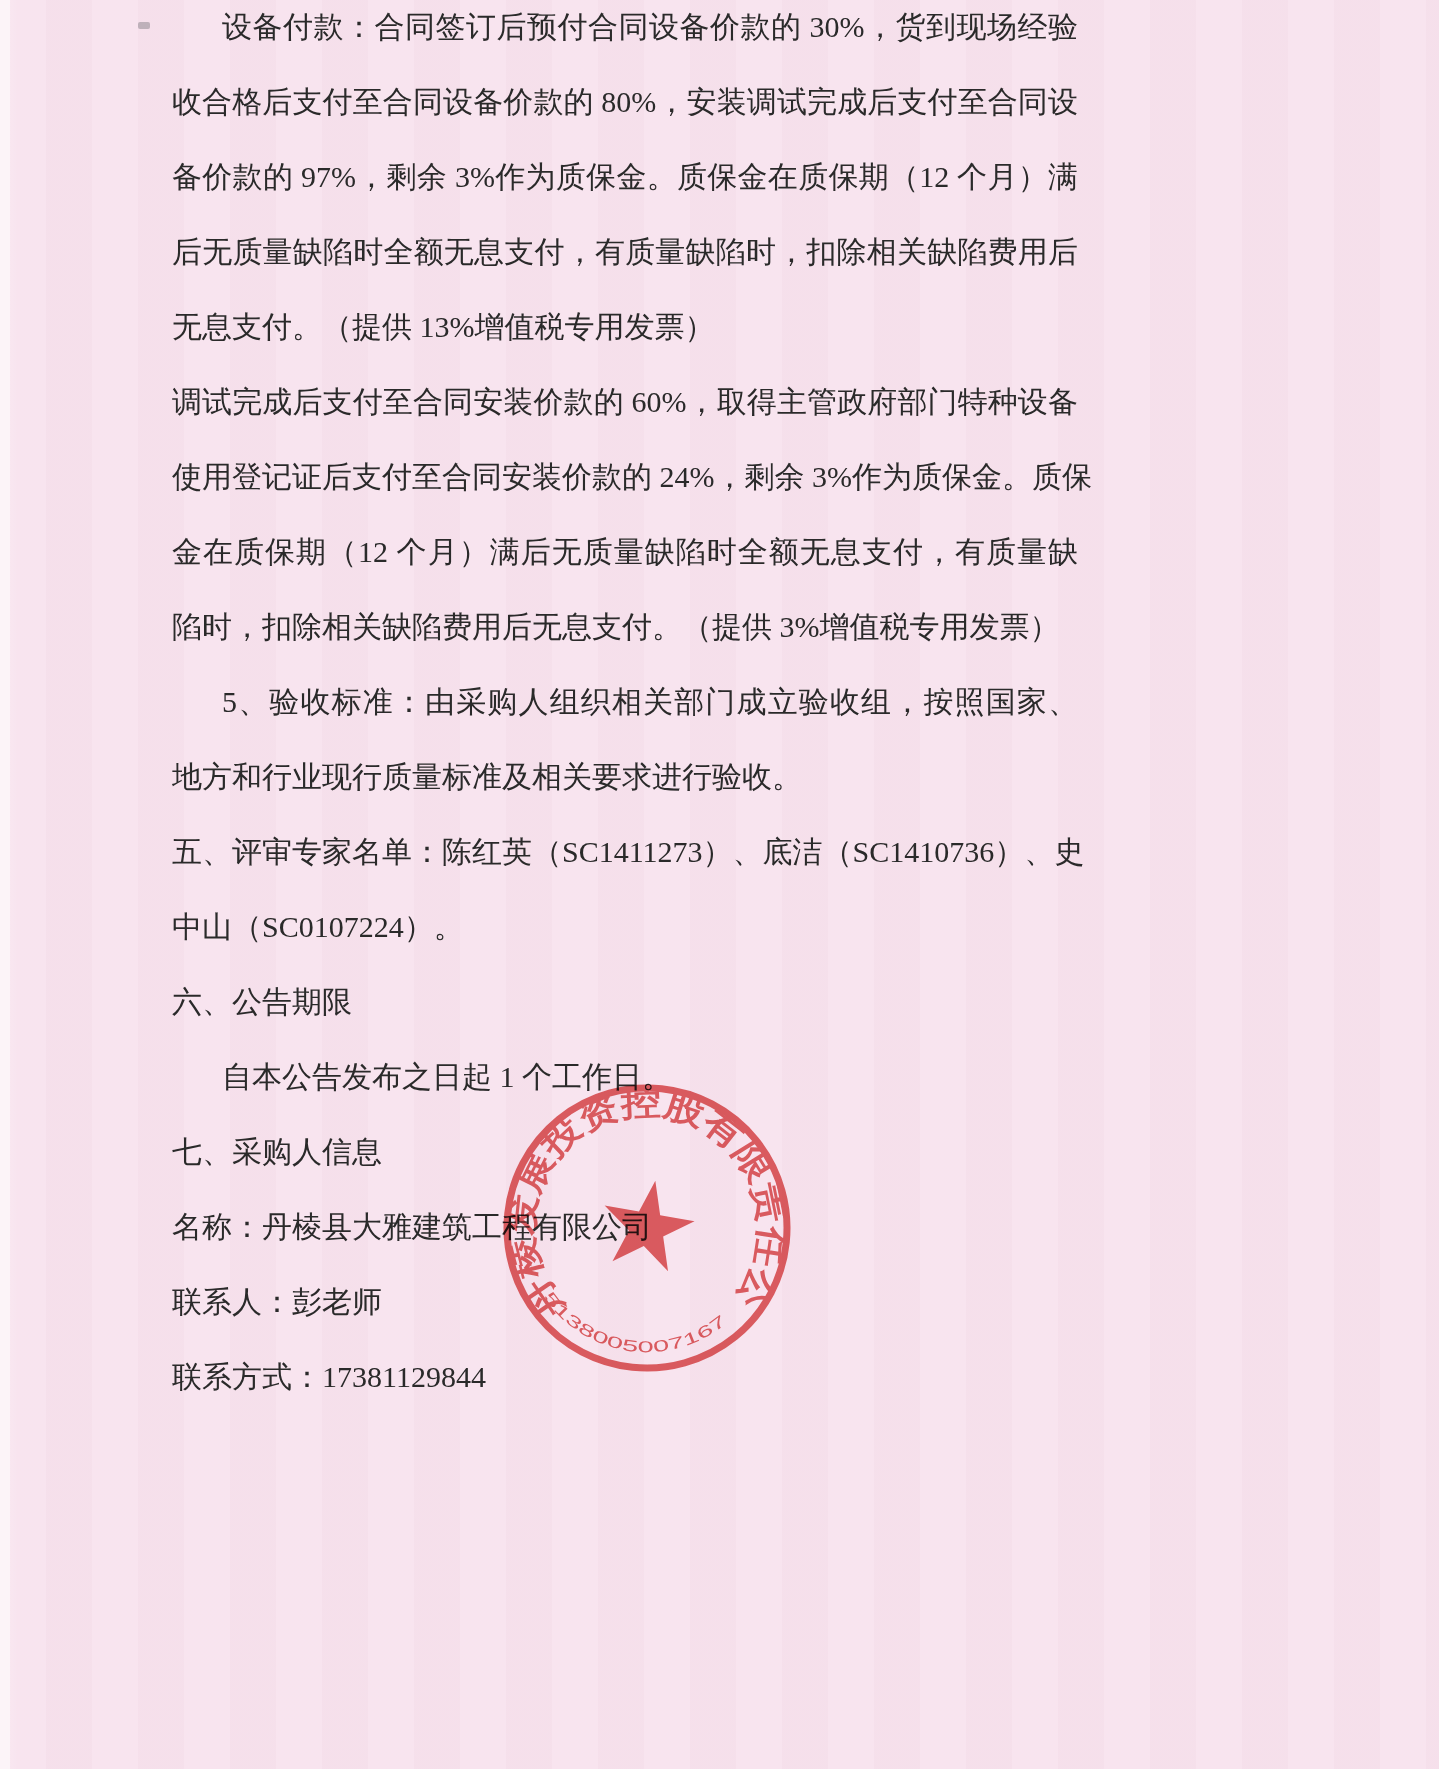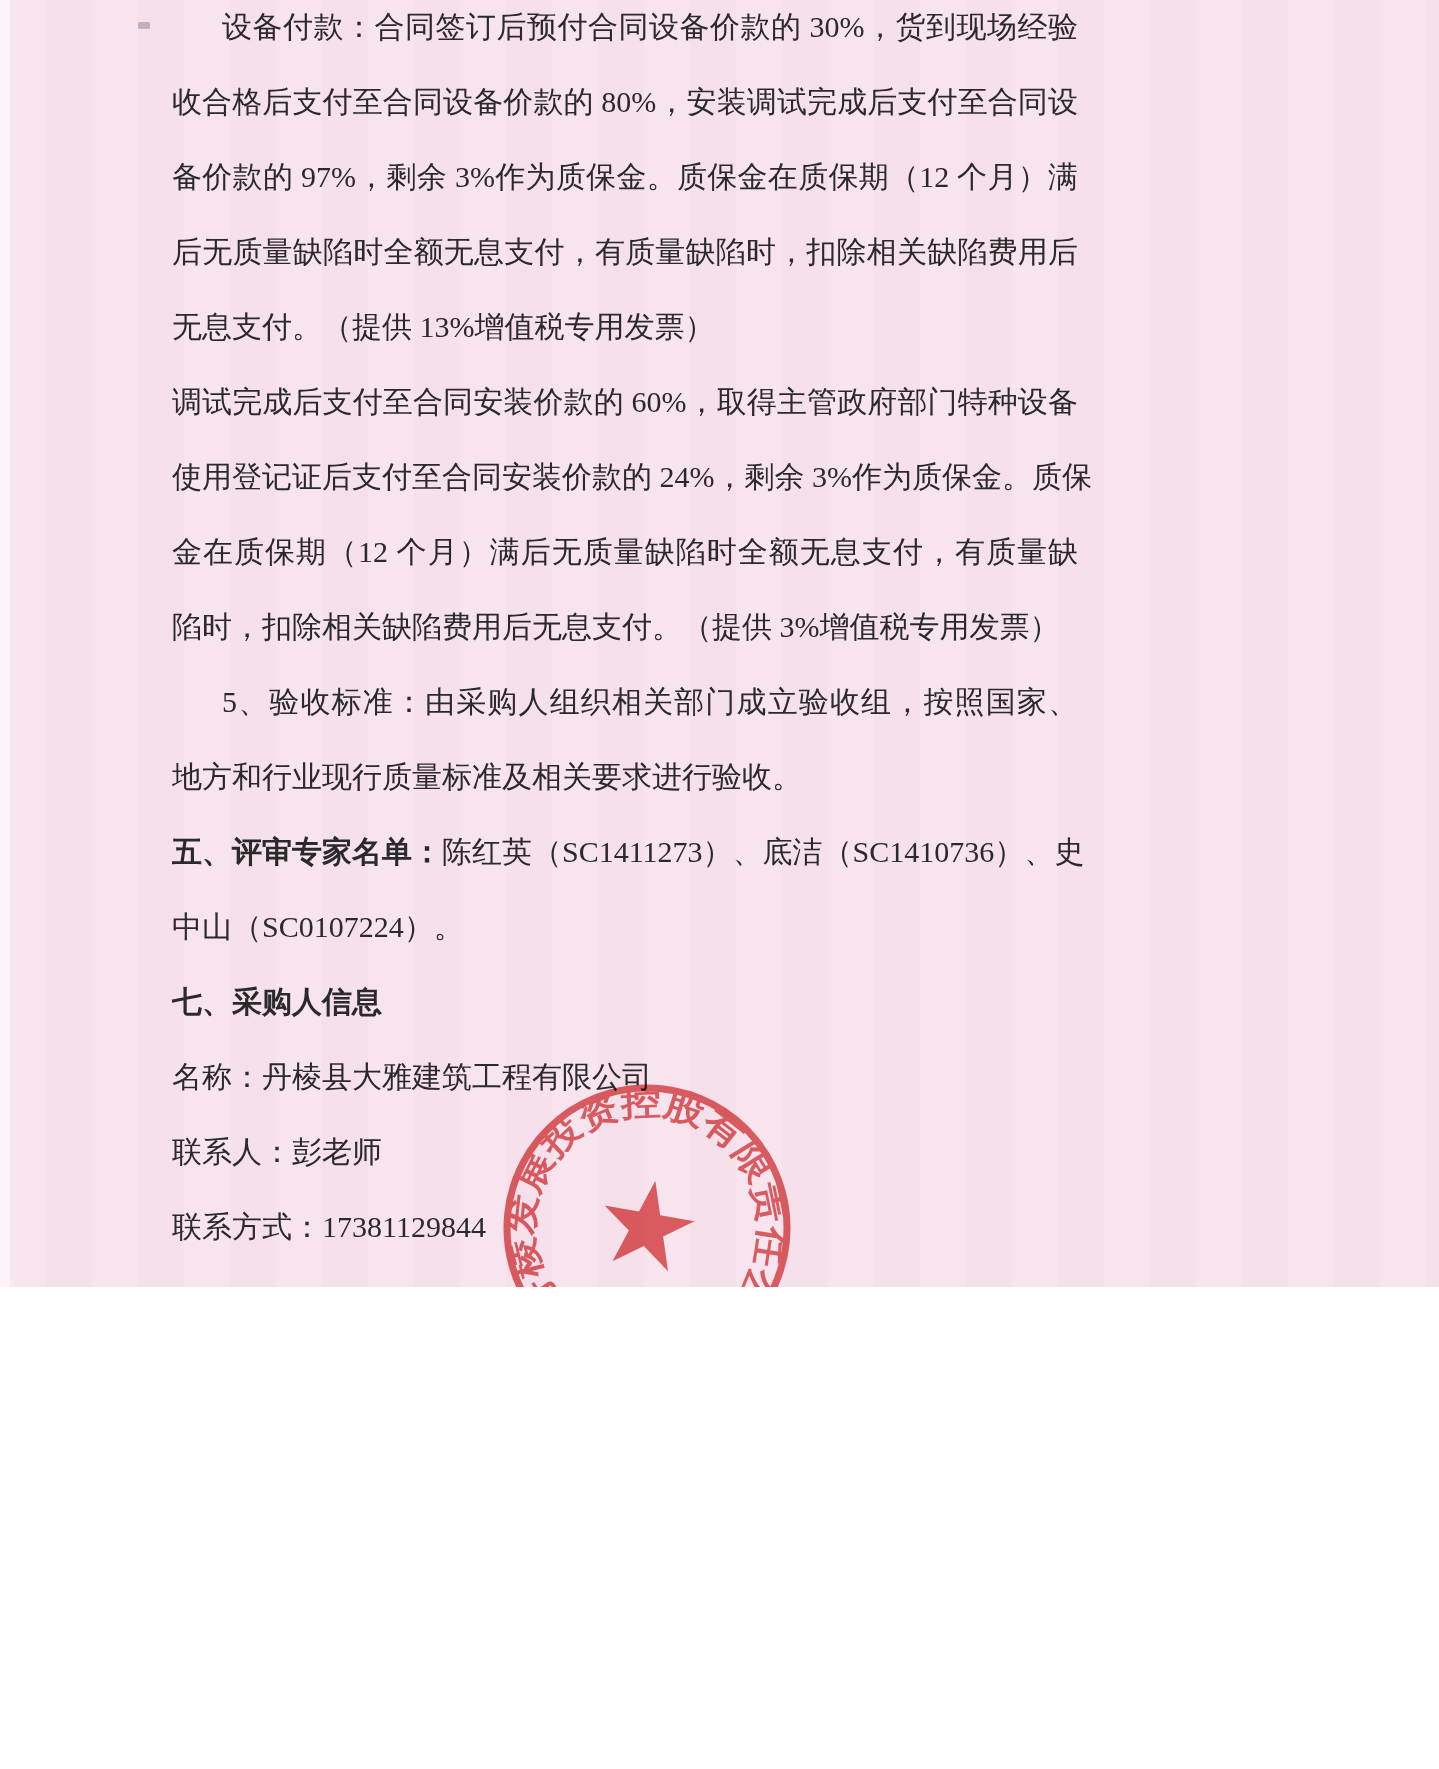--- a/index.html
+++ b/index.html
@@ -1,40 +1,40 @@
 <!DOCTYPE html>
 <html><head>
 <meta charset="utf-8">
 <title>Document</title>
 <style>
   html,body{margin:0;padding:0;}
   .page{
     position:relative;
-    width:1439px;height:1287px;
+    width:1439px;height:1769px;
     background:#f8e3ee;
     background-image:
       linear-gradient(90deg, rgba(255,255,255,.25) 0px, rgba(255,255,255,0) 18px),
       repeating-linear-gradient(90deg, rgba(255,255,255,.05) 0 46px, rgba(120,60,90,.02) 46px 92px);
     overflow:hidden;
     font-family:"Liberation Serif","DejaVu Serif",serif;
     color:#2a2a2a;
   }
   .edge-left{position:absolute;left:0;top:0;width:10px;height:100%;background:#fcf4f8;}
   .speck{position:absolute;left:138px;top:22px;width:12px;height:7px;background:rgba(90,90,95,.35);border-radius:2px;}
   .content{
     position:absolute;left:172px;top:-11px;width:906px;
   }
   .line{
     height:75px;line-height:75px;
     font-size:30px;
     white-space:nowrap;
   }
   .j{ text-align:justify; text-align-last:justify; }
   .ind{ text-indent:50px; }
-  .h{ font-weight:700; font-family:"Liberation Sans","DejaVu Sans",sans-serif; }
+  .h{ font-weight:400; font-family:"Liberation Sans","DejaVu Sans",sans-serif; }
   .seal{
     position:absolute;left:497px;top:1078px;width:300px;height:300px;
     mix-blend-mode:multiply;opacity:.92;
     pointer-events:none;
   }
 </style>
 </head>
 <body>
 
 <div class="page">
@@ -63,20 +63,24 @@
       <div class="line">地方和行业现行质量标准及相关要求进行验收。</div>
     </div>
 
     <div>
       <div class="line j">
         <span class="h">五、评审专家名单：</span><span>陈红英（SC1411273）、底洁（SC1410736）、史</span>
       </div>
       <div class="line">中山（SC0107224）。</div>
     </div>
 
+    <div>
+      <div class="line h">六、公告期限</div>
+      <div class="line ind">自本公告发布之日起 1 个工作日。</div>
+    </div>
 
     <div>
       <div class="line h">七、采购人信息</div>
       <div class="line">名称：丹棱县大雅建筑工程有限公司</div>
       <div class="line">联系人：彭老师</div>
       <div class="line">联系方式：17381129844</div>
     </div>
 
   </div>
 

